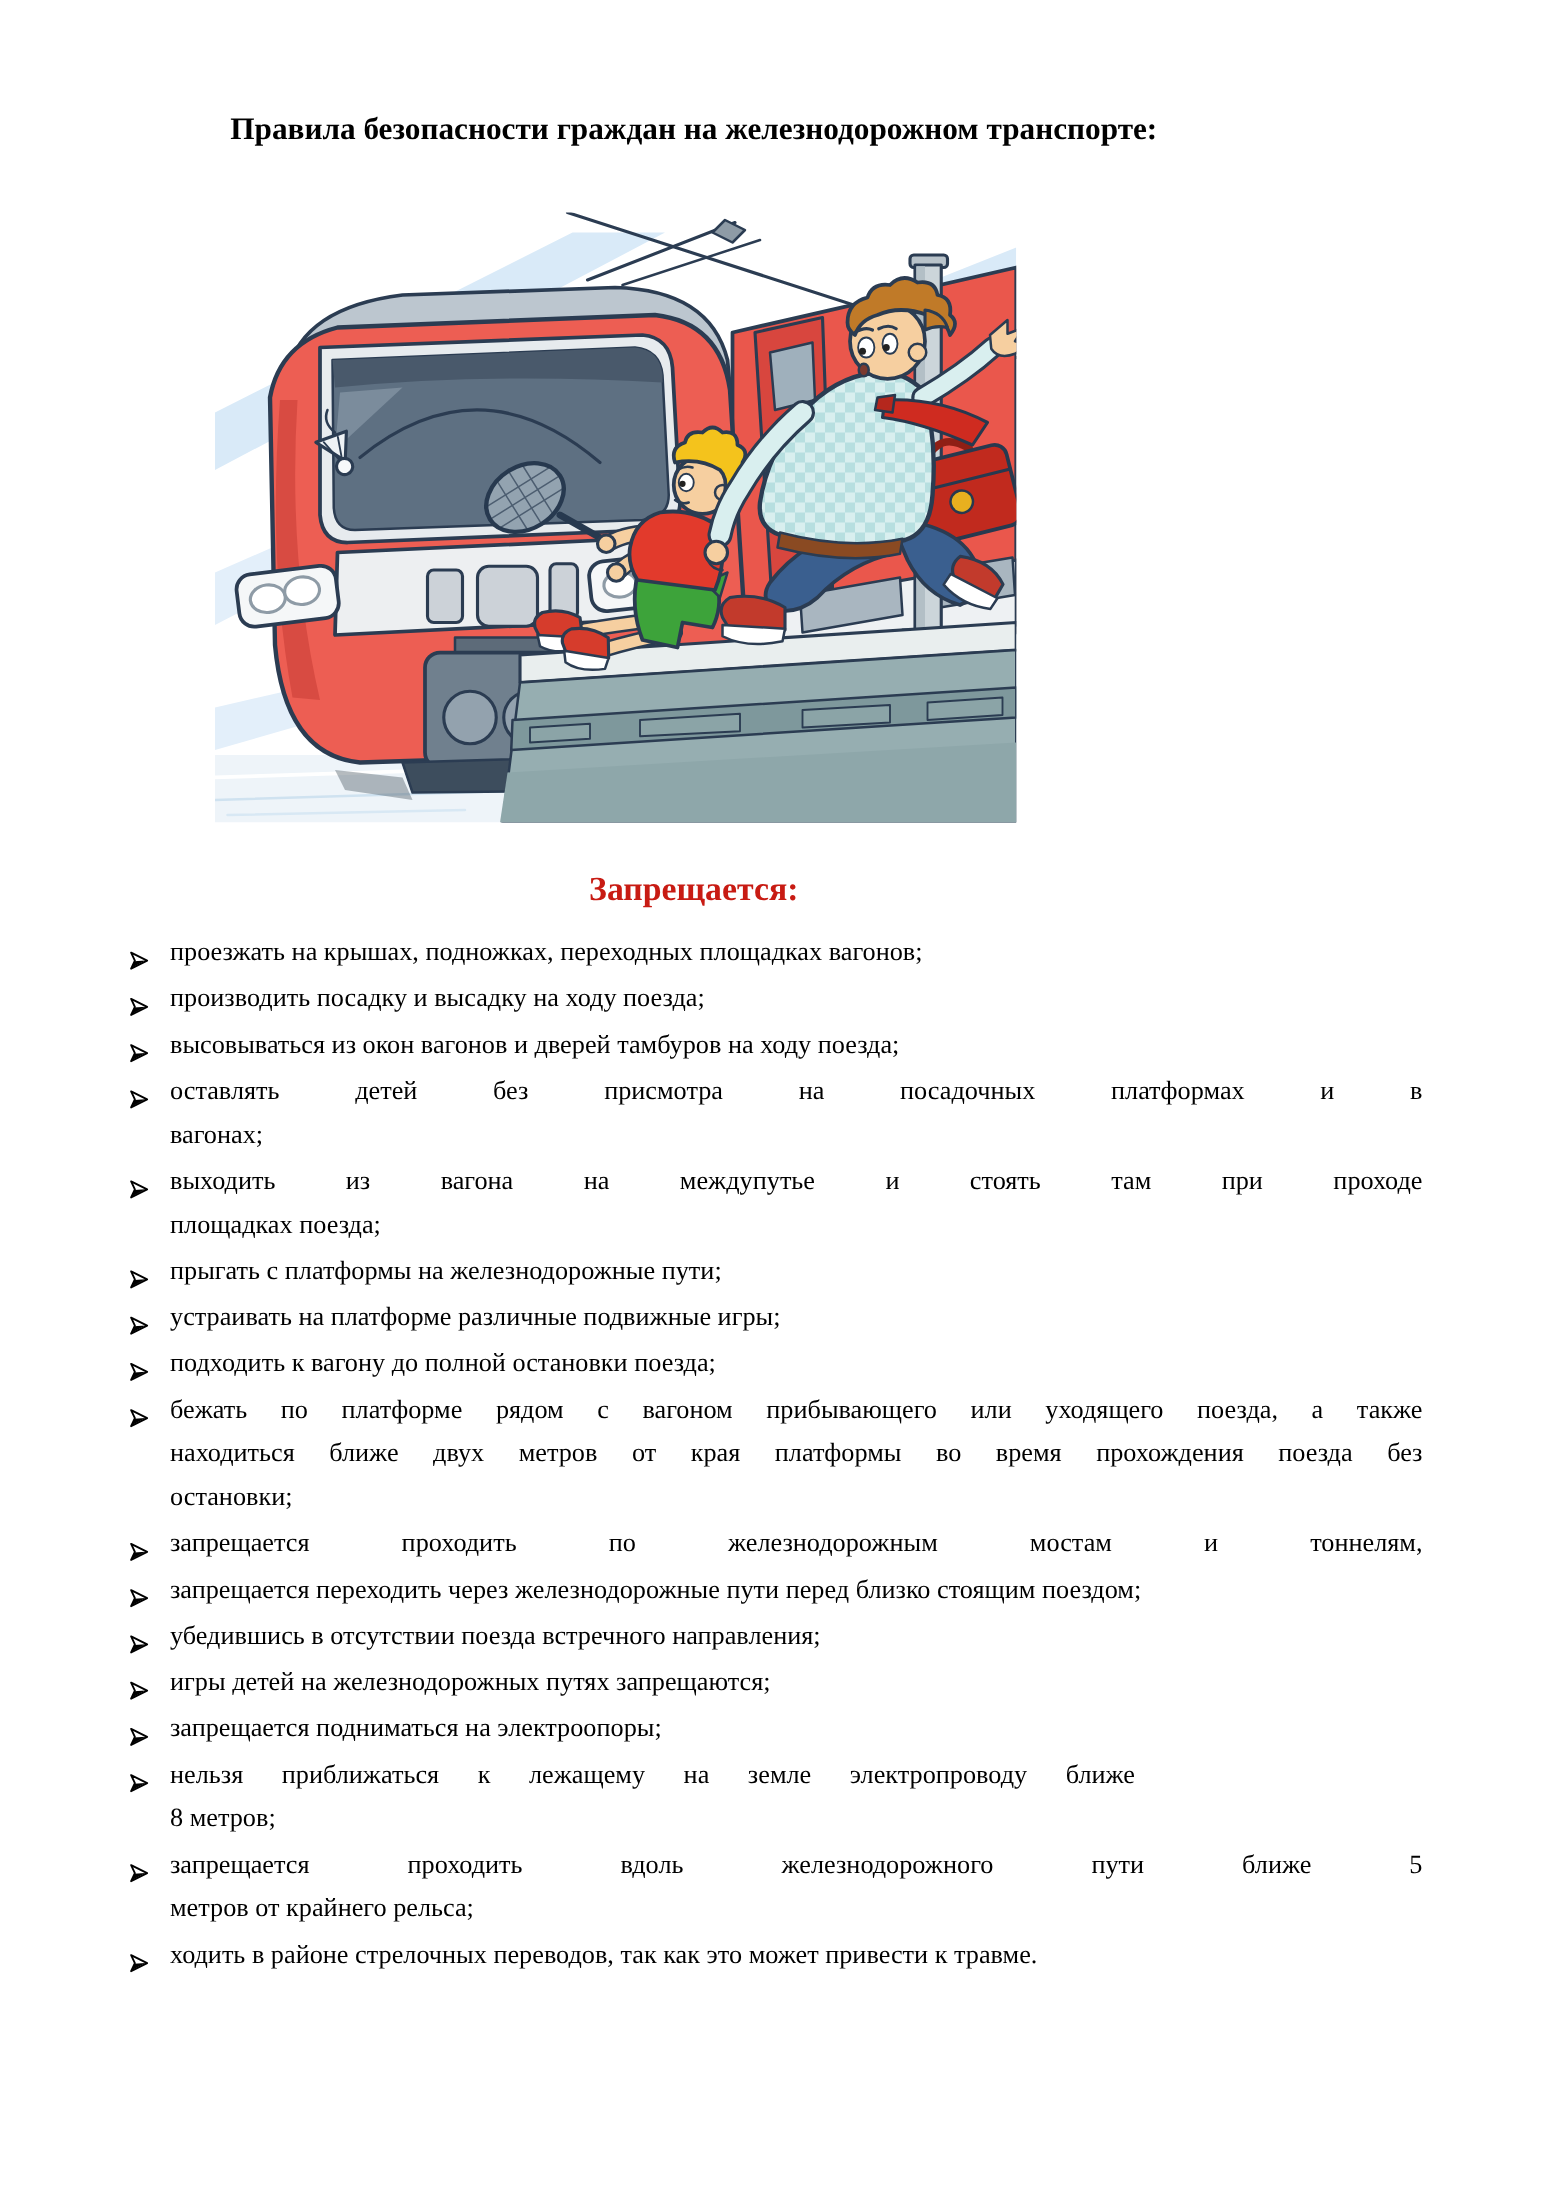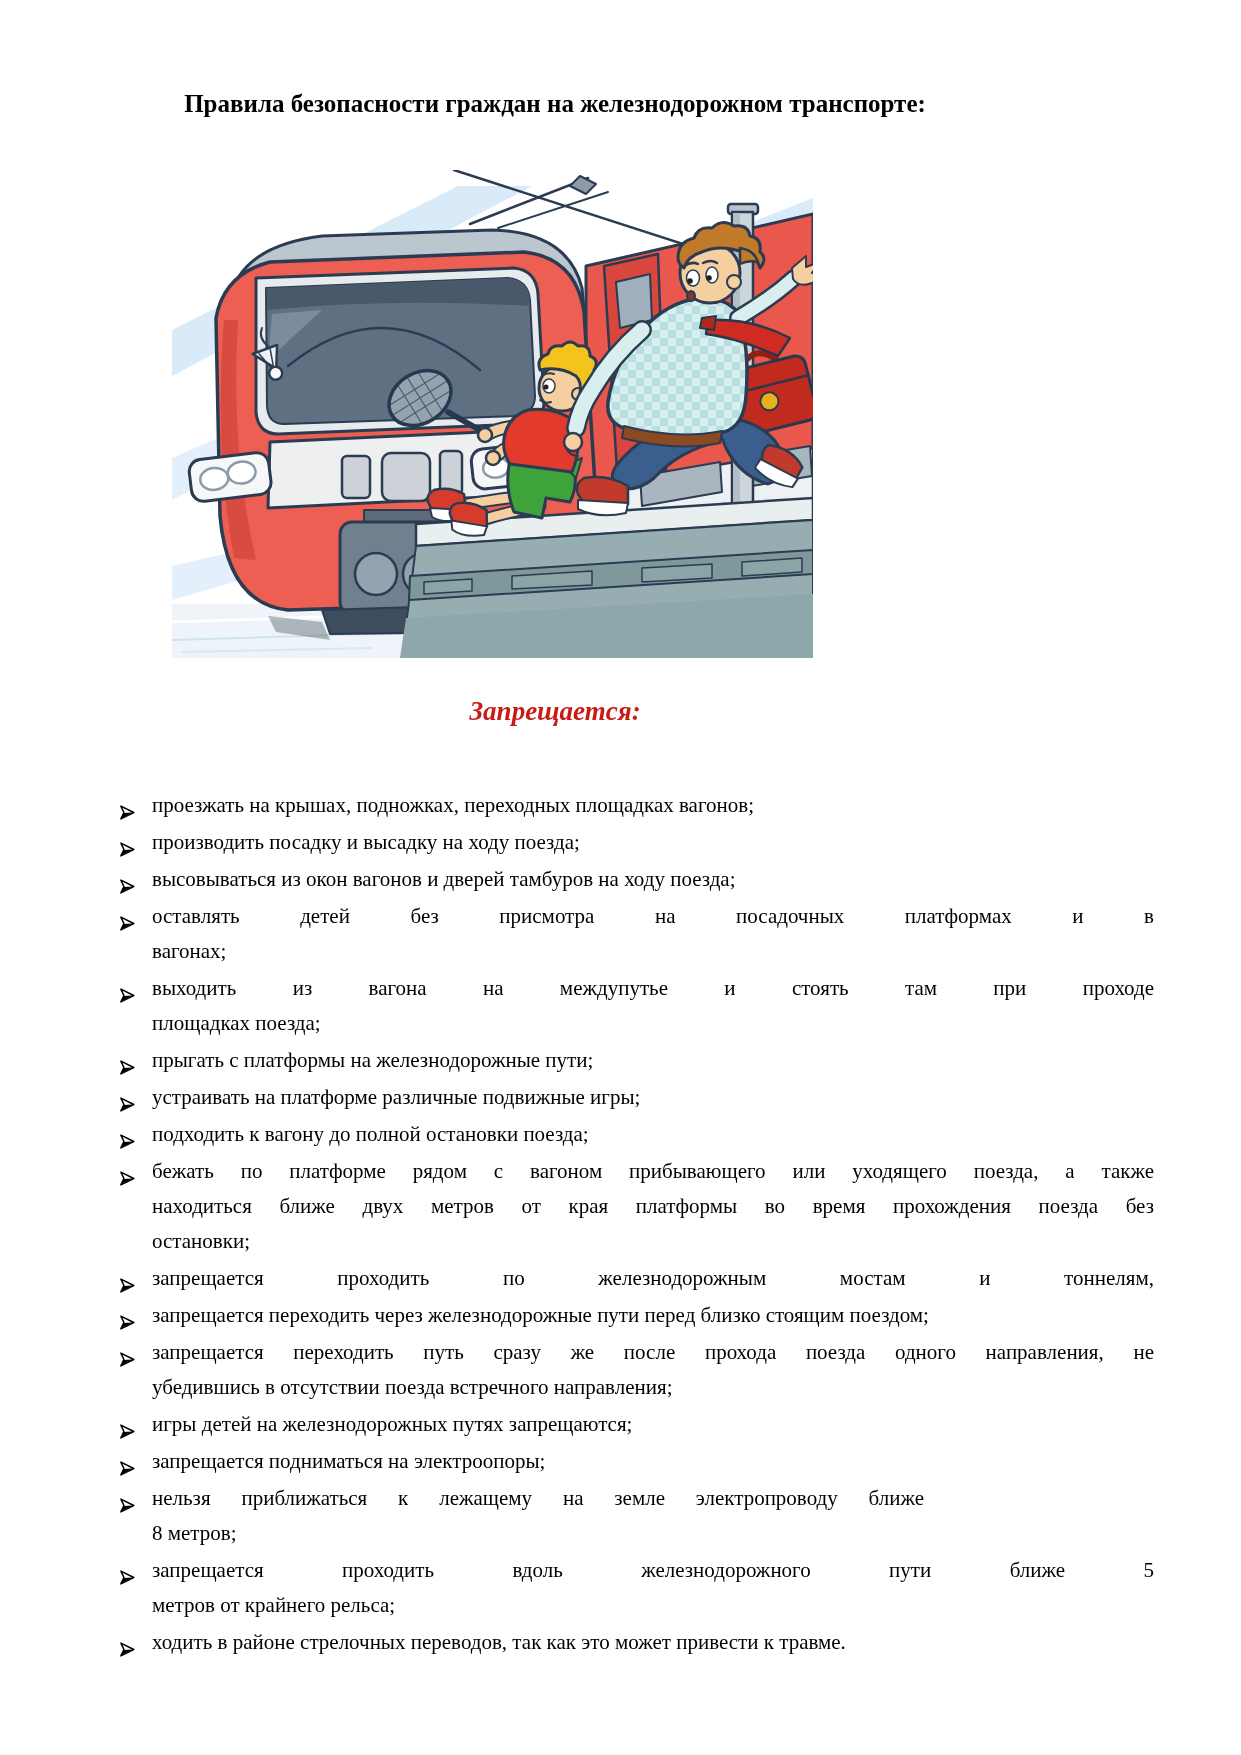--- a/index.html
+++ b/index.html
@@ -3,22 +3,22 @@
 <meta charset="utf-8">
 <style>
   html,body{margin:0;padding:0;background:#ffffff;}
   .page{position:relative;width:1241px;height:1755px;background:#fff;overflow:hidden;
         font-family:"Liberation Serif",serif;color:#000;}
   .title{position:absolute;left:0;top:90px;width:1110px;text-align:center;
          font-size:25px;font-weight:bold;white-space:nowrap;}
   .illu{position:absolute;left:172px;top:170px;width:641px;height:488px;}
   .illu svg{display:block;width:641px;height:488px;}
   .heading{position:absolute;left:0;top:696px;width:1110px;text-align:center;
-           font-size:27px;font-weight:bold;font-style:italic;}
-  .list{position:absolute;left:117px;top:744px;width:1037px;margin-top:44px;}
+           font-size:27px;font-weight:bold;}
+  .list{position:absolute;left:101px;top:744px;width:1037px;}
   .item{position:relative;padding-left:35px;font-size:21px;line-height:35px;margin-bottom:2px;}
   .bullet{position:absolute;left:2px;top:9px;width:17px;height:17px;}
   .txt div{white-space:nowrap;}
   .jl{text-align:justify;text-align-last:justify;}
   svg *{stroke-linejoin:round;stroke-linecap:round;}
 </style>
 </head>
 <body>
 
 <div class="page">
@@ -355,21 +355,20 @@
   </div>
 
   <div class="item">
     <span class="bullet">
       <svg viewBox="0 0 18 18" width="17" height="17">
         <path d="M2 2.2 L15.6 9 L2 15.8 L5.2 9 Z" fill="#ffffff" stroke="#000000" stroke-width="1.6" stroke-linejoin="round"></path>
         <path d="M4.6 9.6 L14.2 8.9 L2.6 15 Z" fill="#000000"></path>
       </svg>
     </span>
     <div class="txt">
-          <div class="jl">запрещается переходить путь сразу же после прохода поезда одного направления, не</div>
           <div>убедившись в отсутствии поезда встречного направления;</div>
         </div>
   </div>
 
   <div class="item">
     <span class="bullet">
       <svg viewBox="0 0 18 18" width="17" height="17">
         <path d="M2 2.2 L15.6 9 L2 15.8 L5.2 9 Z" fill="#ffffff" stroke="#000000" stroke-width="1.6" stroke-linejoin="round"></path>
         <path d="M4.6 9.6 L14.2 8.9 L2.6 15 Z" fill="#000000"></path>
       </svg>

